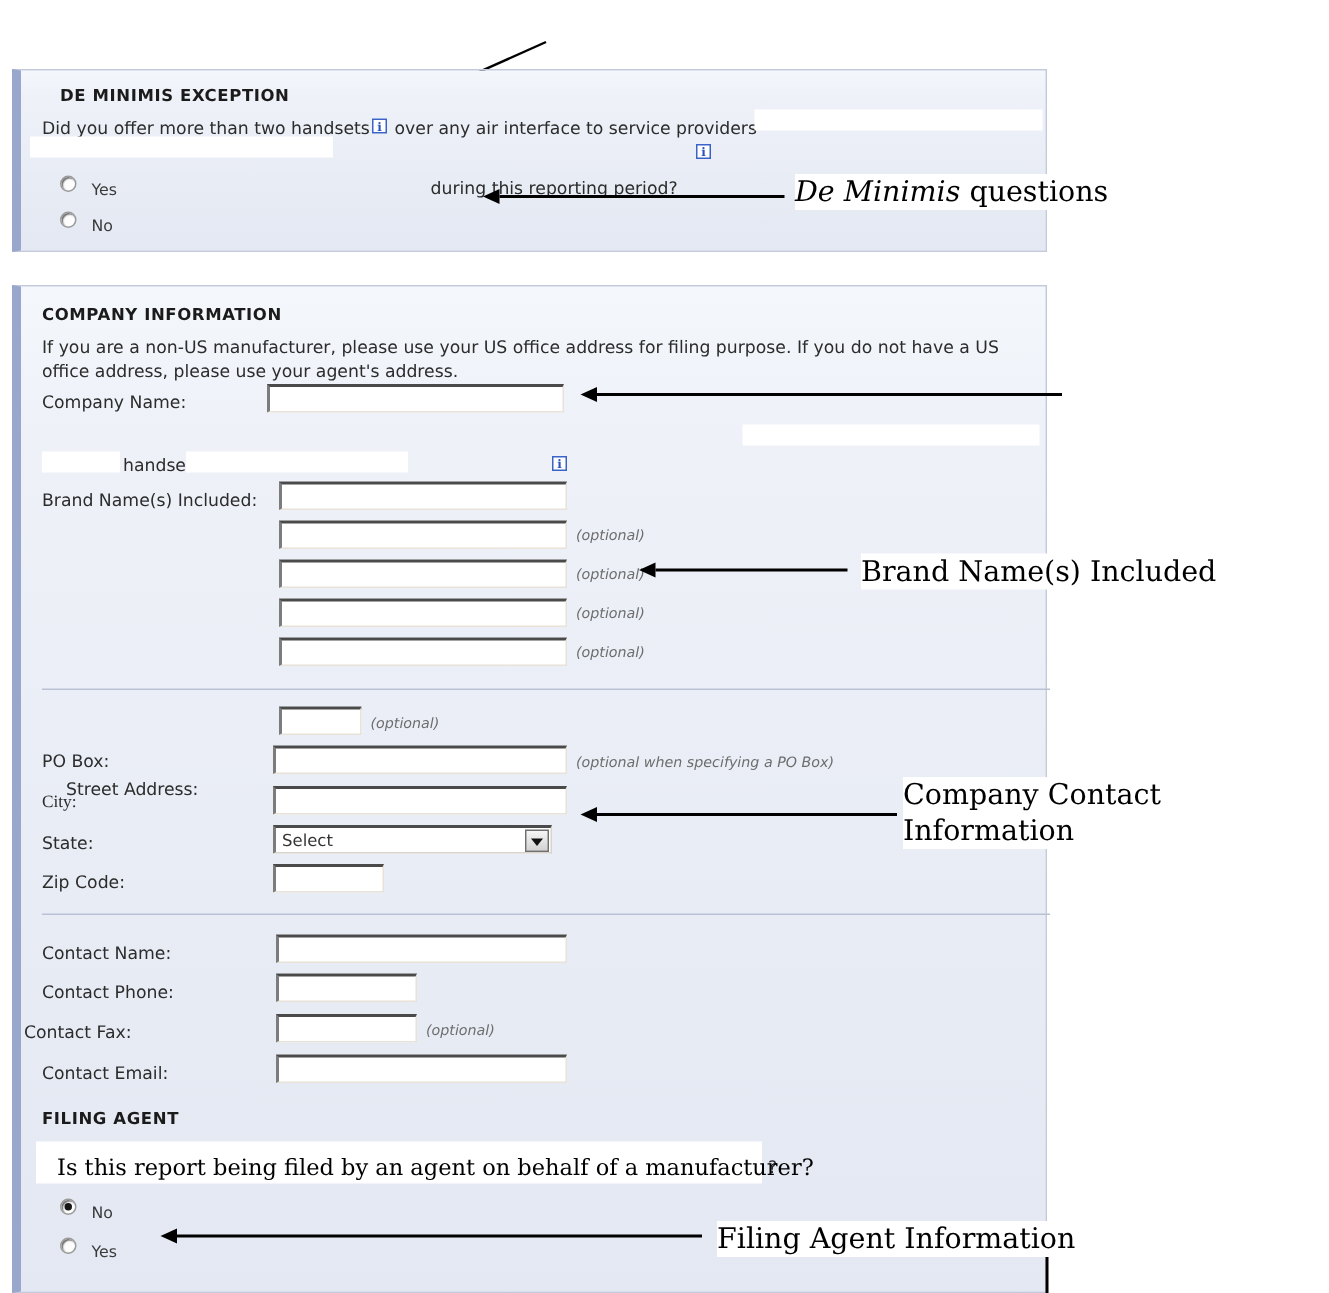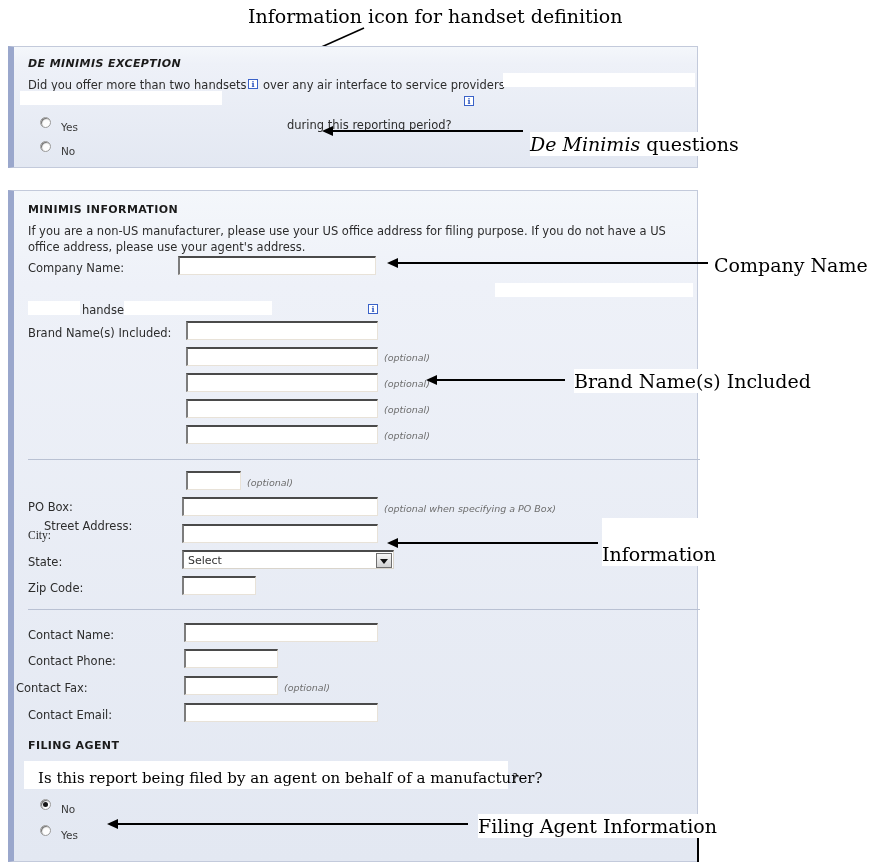--- a/index.html
+++ b/index.html
@@ -123,30 +123,29 @@
     border-bottom:5px solid transparent;
     border-right:11px solid #000;
   }
   .diag{position:absolute;overflow:visible;}
 </style>
 </head>
 <body>
 
 <div class="stage">
 
-  <div class="anno" style="left:248px;top:4px;">Information icon for handset definition</div>
 
   <svg class="diag" style="left:240px;top:26px;width:130px;height:56px;">
     <line x1="124" y1="2" x2="12" y2="52" stroke="#000" stroke-width="1.6"></line>
     <polygon points="12,52 24,44 22,52" fill="#000"></polygon>
   </svg>
 
   <div class="panel" style="left:8px;top:46px;width:690px;height:122px;">
     <div class="inner">
-      <div class="sec-title" style="left:14px;top:10px;font-style:italic;">DE MINIMIS EXCEPTION</div>
+      <div class="sec-title" style="left:26px;top:10px;">DE MINIMIS EXCEPTION</div>
 
       <div class="ftext" style="left:14px;top:31px;">Did you offer more than two handsets</div>
       <div class="info-icon" style="left:234px;top:32px;">i</div>
       <div class="ftext" style="left:249px;top:31px;">over any air interface to service providers</div>
 
       <div class="ftext" style="left:273px;top:48px;margin-top:23px;">during this reporting period?</div>
       <div class="info-icon" style="left:450px;top:49px;">i</div>
 
       <div class="redact" style="left:489px;top:26px;width:192px;height:14px;"></div>
       <div class="redact" style="left:6px;top:44px;width:202px;height:14px;"></div>
@@ -154,26 +153,26 @@
       <div class="radio" style="left:26px;top:70px;"></div>
       <div class="rlabel" style="left:47px;top:74px;">Yes</div>
 
       <div class="radio" style="left:26px;top:94px;"></div>
       <div class="rlabel" style="left:47px;top:98px;">No</div>
     </div>
   </div>
 
   <div class="aline" style="left:333px;top:130px;width:190px;height:1.5px;"></div>
   <div class="arrowhead left" style="left:322px;top:126px;"></div>
-  <div class="anno" style="left:530px;top:132px;"><i>De Minimis</i><span> questions</span></div>
+  <div class="anno" style="left:530px;top:116px;"><i>De Minimis</i><span> questions</span></div>
 
   <div class="panel" style="left:8px;top:190px;width:690px;height:672px;">
     <div class="inner">
 
-      <div class="sec-title" style="left:14px;top:12px;">MINIMIS INFORMATION</div>
+      <div class="sec-title" style="left:14px;top:12px;">COMPANY INFORMATION</div>
 
       <div class="ftext wrap" style="left:14px;top:32px;width:672px;">If you are a non-US manufacturer, please use your US office address for filing purpose. If you do not have a US office address, please use your agent's address.</div>
 
       <div class="ftext" style="left:14px;top:70px;">Company Name:</div>
       <div class="tbox" style="left:164px;top:65px;width:198px;height:19px;"></div>
 
       <div class="redact" style="left:481px;top:92px;width:198px;height:14px;"></div>
       <div class="redact" style="left:14px;top:110px;width:52px;height:14px;"></div>
       <div class="ftext" style="left:68px;top:112px;">handsets</div>
       <div class="redact" style="left:110px;top:110px;width:148px;height:14px;"></div>
@@ -202,21 +201,21 @@
       <div class="optional" style="left:233px;top:286px;">(optional)</div>
 
       <div class="ftext" style="left:30px;top:311px;margin-top:17px;">Street Address:</div>
       <div class="tbox" style="left:168px;top:306px;width:196px;height:19px;"></div>
       <div class="optional" style="left:370px;top:312px;">(optional when specifying a PO Box)</div>
 
       <div class="ftext" style="left:14px;top:338px;font-family:Liberation Serif, serif;">City:</div>
       <div class="tbox" style="left:168px;top:333px;width:196px;height:19px;"></div>
 
       <div class="ftext" style="left:14px;top:364px;">State:</div>
-      <div class="sel" style="left:168px;top:359px;width:212px;height:19px;">
+      <div class="sel" style="left:168px;top:359px;width:186px;height:19px;">
         <span>Select</span>
         <span class="arrow"></span>
       </div>
 
       <div class="ftext" style="left:14px;top:390px;">Zip Code:</div>
       <div class="tbox" style="left:168px;top:385px;width:74px;height:19px;"></div>
 
       <div class="hr" style="left:14px;top:418px;width:672px;"></div>
 
       <div class="ftext" style="left:14px;top:437px;">Contact Name:</div>
@@ -242,30 +241,29 @@
       <div class="radio on" style="left:26px;top:608px;"></div>
       <div class="rlabel" style="left:47px;top:612px;">No</div>
 
       <div class="radio" style="left:26px;top:634px;"></div>
       <div class="rlabel" style="left:47px;top:638px;">Yes</div>
     </div>
   </div>
 
   <div class="aline" style="left:398px;top:262px;width:310px;height:1.5px;"></div>
   <div class="arrowhead left" style="left:387px;top:258px;"></div>
-  <div class="anno" style="left:714px;top:253px;">Company Name</div>
 
   <div class="aline" style="left:437px;top:379px;width:128px;height:1.5px;"></div>
   <div class="arrowhead left" style="left:426px;top:375px;"></div>
   <div class="anno" style="left:574px;top:369px;">Brand Name(s) Included</div>
 
   <div class="aline" style="left:398px;top:542px;width:200px;height:1.5px;"></div>
   <div class="arrowhead left" style="left:387px;top:538px;"></div>
   <div class="anno two" style="left:602px;top:518px;width:230px;">
-    <br>
+    <span>Company Contact</span><br>
     <span>Information</span>
   </div>
 
   <div class="aline" style="left:118px;top:823px;width:350px;height:1.5px;"></div>
   <div class="arrowhead left" style="left:107px;top:819px;"></div>
   <div class="anno" style="left:478px;top:814px;">Filing Agent Information</div>
   <div class="aline" style="left:697px;top:838px;width:1.5px;height:24px;"></div>
 
 </div>
 

